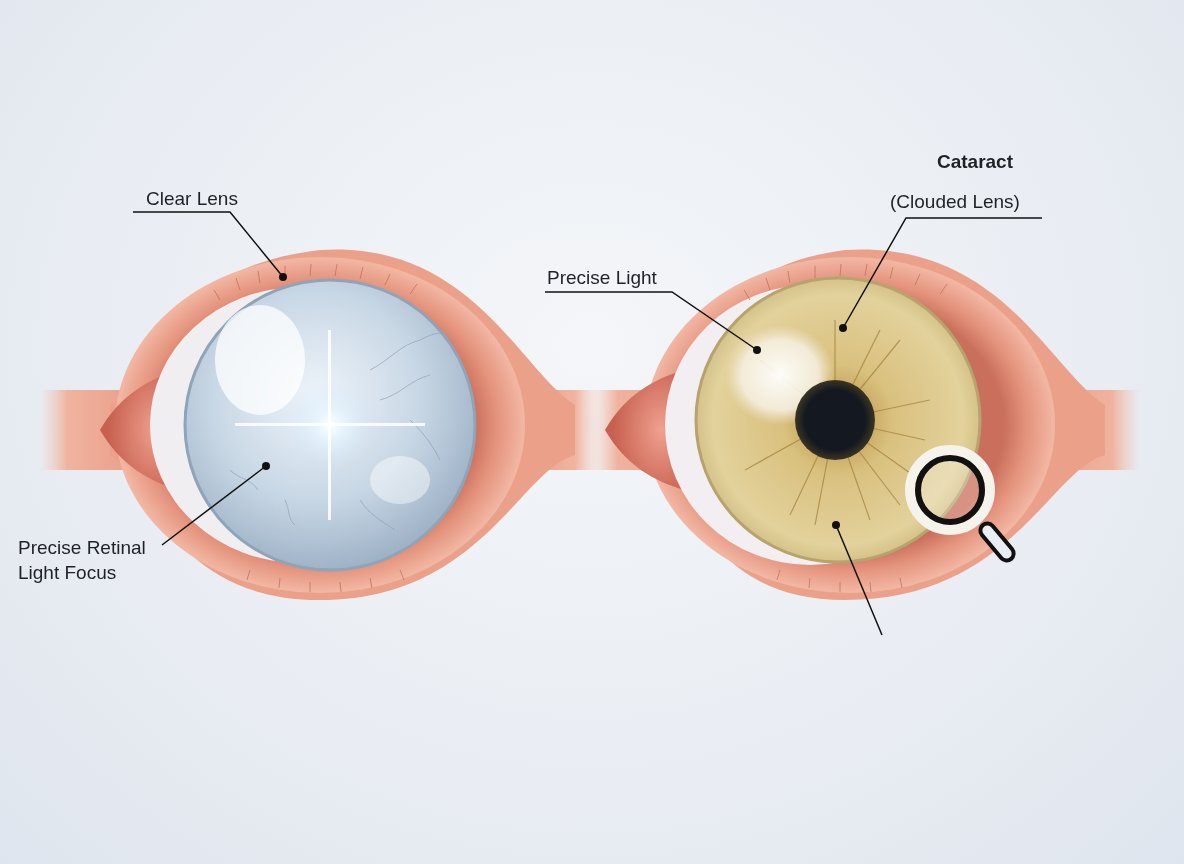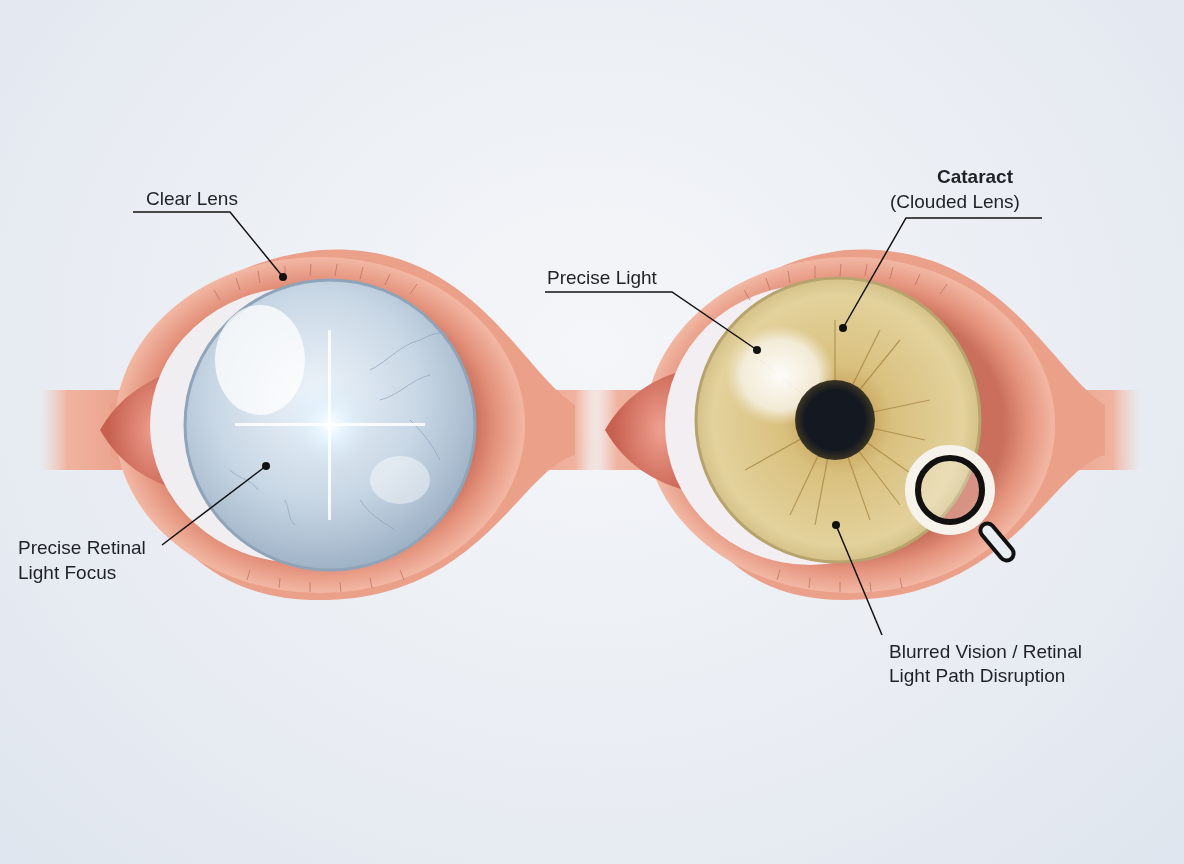--- a/index.html
+++ b/index.html
@@ -192,19 +192,17 @@
     </g>
   </svg>
 
   <div class="label" style="left:146px; top:187px;">Clear Lens</div>
 
   <div class="label right" style="left:18px; top:536px; width:150px;">Precise Retinal</div>
   <div class="label right" style="left:18px; top:561px; width:149px;">Light Focus</div>
 
   <div class="label" style="left:547px; top:266px;">Precise Light</div>
 
-  <div class="label bold center" style="left:910px; top:165px; width:130px;">Cataract</div>
+  <div class="label bold center" style="left:910px; top:150px; width:130px;">Cataract</div>
   <div class="label center" style="left:880px; top:190px; width:150px;">(Clouded Lens)</div>
 
-  <div class="label" style="left:889px; top:640px;">Blurred Vision / Retinal</div>
-  <div class="label" style="left:889px; top:664px;">Light Path Disruption</div>
 
 </div>
 
 </body></html>

